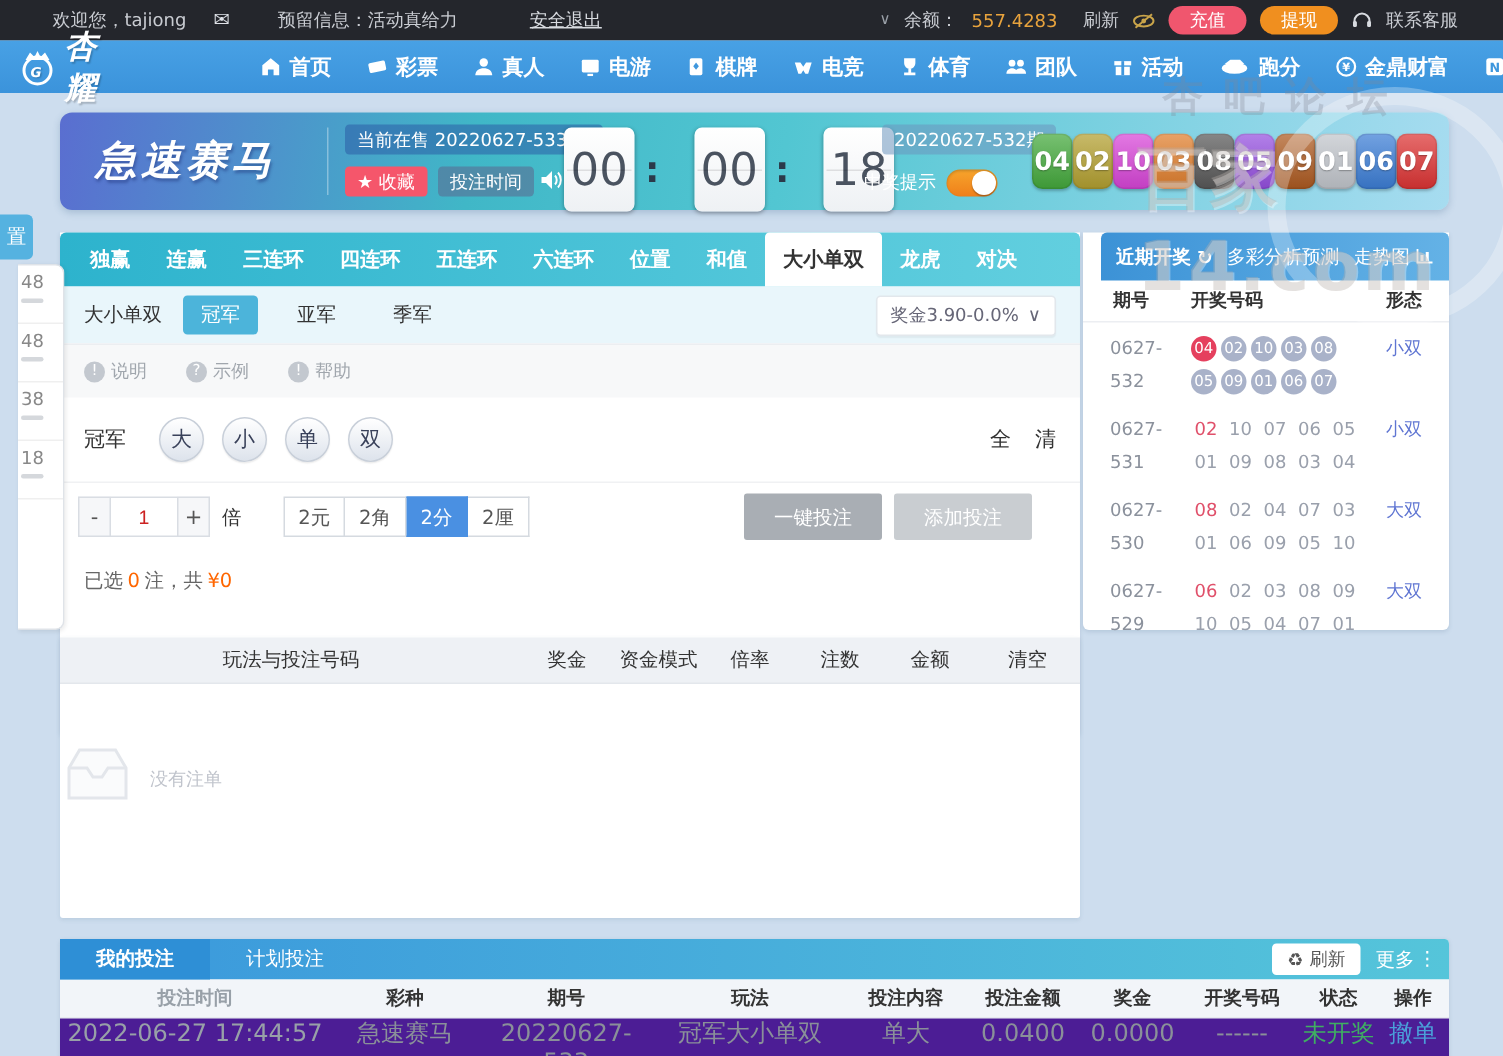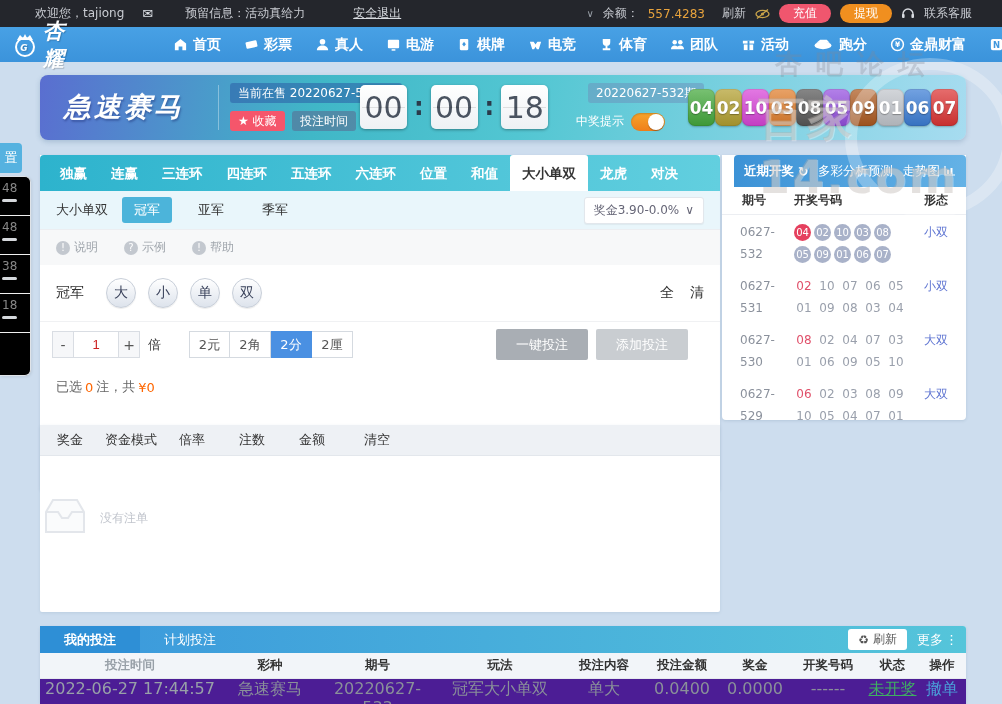--- a/index.html
+++ b/index.html
@@ -34,21 +34,21 @@
   
   .ghead{position:absolute;left:40px;top:75px;width:926px;height:65px;border-radius:8px;background:linear-gradient(100deg,#5a6ed0 0%,#40b7c7 30%,#52c6d2 52%,#a7dcf0 100%);box-shadow:0 2px 5px rgba(60,100,140,.25);}
   .glogo{position:absolute;left:24px;top:14px;color:#fff;font-size:27px;font-weight:bold;font-style:italic;letter-spacing:3px;text-shadow:1px 2px 2px rgba(30,50,120,.45);}
   .gdiv{position:absolute;left:178px;top:10px;width:1px;height:45px;background:rgba(255,255,255,.35);}
   .badge{display:inline-block;height:20px;line-height:20px;padding:0 8px;border-radius:3px;color:#fff;font-size:12px;white-space:nowrap;}
   .b-issue{position:absolute;left:190px;top:8px;background:rgba(43,92,165,.55);}
   .b-fav{position:absolute;left:190px;top:36px;background:#f5566b;cursor:pointer;}
   .b-time{position:absolute;left:252px;top:36px;background:rgba(88,112,148,.62);}
   .spk{position:absolute;left:320px;top:38px;cursor:pointer;}
   .clock{position:absolute;left:320px;top:10px;display:flex;align-items:center;gap:7px;}
-  .flip{width:47px;height:44px;background:linear-gradient(#ffffff,#eef1f4);border-radius:5px;box-shadow:0 1px 3px rgba(0,0,0,.35);font-size:30px;color:#4a5360;display:flex;align-items:center;justify-content:center;position:relative;}
+  .flip{width:47px;height:56px;background:linear-gradient(#ffffff,#eef1f4);border-radius:5px;box-shadow:0 1px 3px rgba(0,0,0,.35);font-size:30px;color:#4a5360;display:flex;align-items:center;justify-content:center;position:relative;margin-left:16px;}
   .flip::after{content:"";position:absolute;left:2px;right:2px;top:50%;height:1px;background:rgba(0,0,0,.10);}
   .colon{font-size:24px;color:#2b3a4a;font-weight:bold;}
   .b-last{position:absolute;left:548px;top:8px;background:rgba(108,150,190,.55);}
   .wintip{position:absolute;left:536px;top:38px;color:#fff;font-size:12px;display:flex;gap:7px;}
   .toggle{width:34px;height:18px;border-radius:9px;background:linear-gradient(#f7a52c,#ef7f1a);position:relative;cursor:pointer;box-shadow:inset 0 1px 2px rgba(0,0,0,.2);}
   .knob{position:absolute;right:1px;top:1px;width:16px;height:16px;border-radius:50%;background:#fff;box-shadow:0 1px 1px rgba(0,0,0,.3);}
   .balls{position:absolute;left:648px;top:14px;display:flex;}
   .ball{width:27px;height:37px;border-radius:7px;margin-right:0px;color:#fff;font-size:17px;font-weight:bold;display:flex;align-items:center;justify-content:center;background-image:linear-gradient(rgba(255,255,255,.28),rgba(0,0,0,.10));box-shadow:inset 0 0 0 1px rgba(0,0,0,.08),0 1px 2px rgba(0,0,0,.25);text-shadow:0 1px 1px rgba(0,0,0,.3);}
 
   
@@ -124,26 +124,26 @@
   .mc:nth-child(1){width:180px;color:#98a0a8;}
   .mc:nth-child(2){width:100px;}
   .mc:nth-child(3){width:115px;}
   .mc:nth-child(4){width:130px;}
   .mc:nth-child(5){width:78px;}
   .mc:nth-child(6){width:78px;}
   .mc:nth-child(7){width:68px;}
   .mc:nth-child(8){width:78px;}
   .mc:nth-child(9){width:51px;}
   .mc:nth-child(10){width:48px;}
-  .green{color:#3fae62 !important;text-decoration:underline;}
+  .green{color:#3fae62 !important;}
   .bluelink{color:#4a9fd9 !important;cursor:pointer;}
 
   
   .flytab{position:absolute;left:0;top:143px;width:22px;height:30px;background:#55b2e0;border-radius:0 4px 4px 0;color:#fff;font-size:13px;display:flex;align-items:center;justify-content:center;cursor:pointer;z-index:40;}
-  .flypanel{position:absolute;left:0;top:176px;width:31px;height:200px;background:#000000;border:1px solid #dfe3e8;border-left:none;border-radius:0 6px 6px 0;z-index:40;box-shadow:1px 1px 3px rgba(0,0,0,.08);}
+  .flypanel{position:absolute;left:12px;top:176px;width:31px;height:244px;background:#ffffff;border:1px solid #dfe3e8;border-left:none;border-radius:0 6px 6px 0;z-index:40;box-shadow:1px 1px 3px rgba(0,0,0,.08);}
   .flyrow{height:39px;border-bottom:1px solid #efefef;padding:4px 4px 0 2px;}
   .flyrow .n{font-size:12px;color:#888;display:block;}
   .flyrow .dash{display:block;width:15px;height:3px;background:#d5d8dc;border-radius:2px;margin-top:4px;}
 </style>
 </head>
 <body>
 
 <div class="topbar">
   <span class="welcome">欢迎您，tajiong</span>
   <span class="env">✉</span>
@@ -424,20 +424,21 @@
   <div class="selrow">
     <span>已选</span>
     <span class="orange">0</span>
     <span>注，共</span>
     <span class="orange">¥0</span>
   </div>
 </div>
 
 <div class="slip">
   <div class="sliphead">
+    <span class="c1">玩法与投注号码</span>
     <span class="cn">奖金</span>
     <span class="cn" style="width:62px;">资金模式</span>
     <span class="cn">倍率</span>
     <span class="cn">注数</span>
     <span class="cn">金额</span>
     <span class="cn" style="width:70px;">清空</span>
   </div>
   <div class="empty">
     <span>
       <svg width="50" height="42" viewBox="0 0 50 42">

